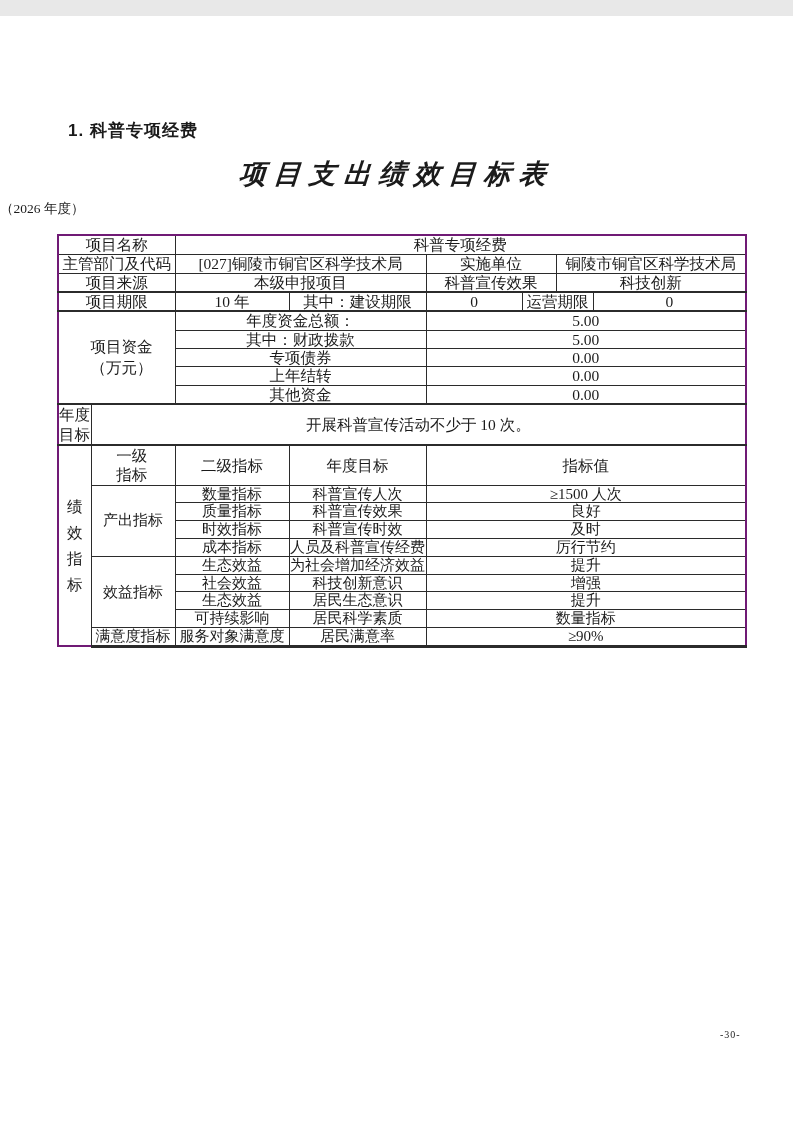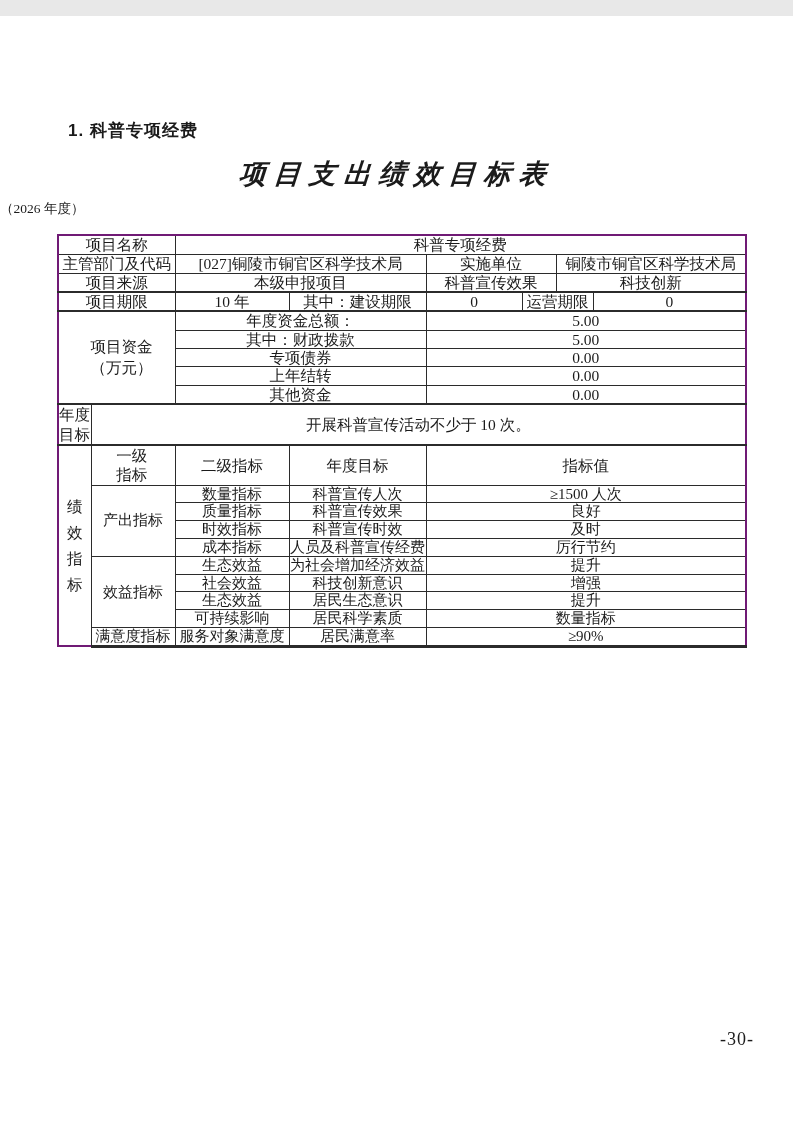--- a/index.html
+++ b/index.html
@@ -36,21 +36,21 @@
   td.pl1{text-align:left;padding-left:14px}
   td.pl2{text-align:left;padding-left:19px}
   td.pl3{text-align:left;padding-left:63px}
   td.amount{text-align:right;padding-right:8px}
   td.goal{text-align:left;padding-left:12px;white-space:normal}
   td.wrapcell{white-space:normal}
   .blk2{display:inline-block;width:2.15em;line-height:1.25;white-space:normal;text-align:left}
   .blk45{display:inline-block;width:4.6em;line-height:1.35;white-space:normal;text-align:right}
   .vert{display:inline-block;width:1.1em;line-height:1.68;white-space:normal;}
   tr.pr{font-size:15px}
-  .page-number{position:absolute;left:720px;top:1013px;font-size:18px;letter-spacing:1px}
+  .page-number{position:absolute;left:720px;top:1013px;font-size:10px;letter-spacing:1px}
 </style>
 </head>
 <body>
 
 <div class="page">
 
   <div class="heading">1. 科普专项经费</div>
   <div class="doc-title">项目支出绩效目标表</div>
   <div class="doc-subtitle">（2026 年度）</div>
 

